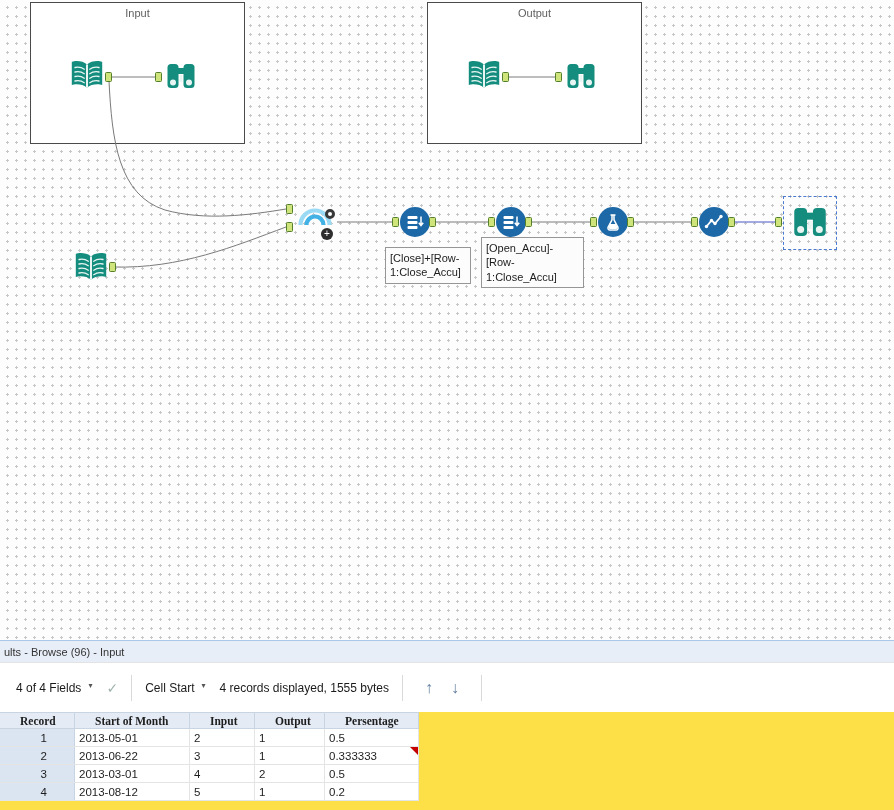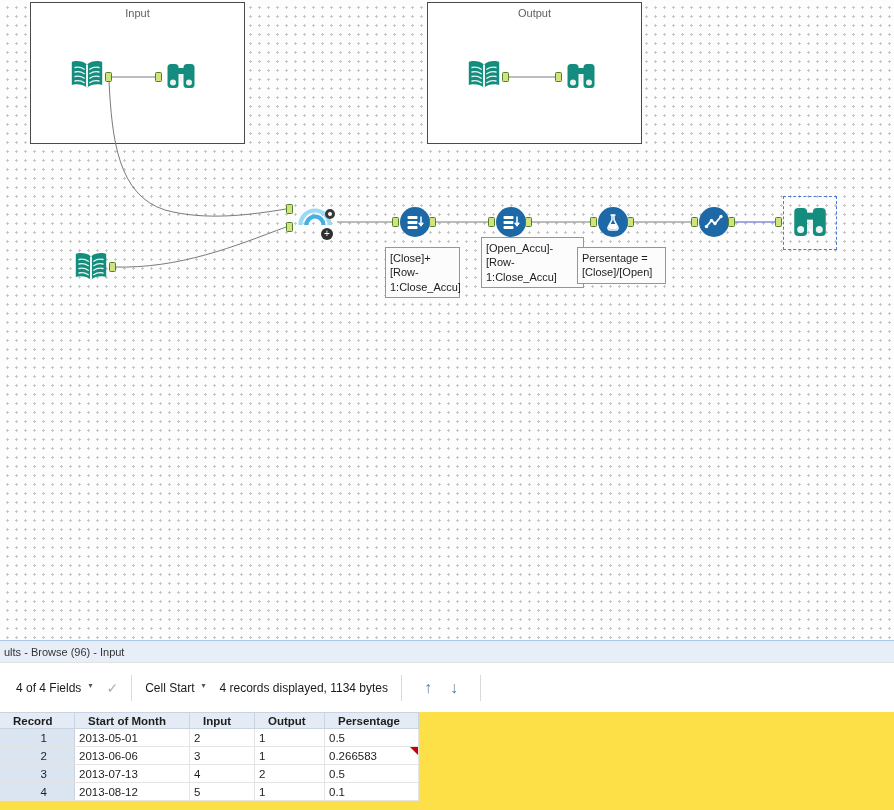--- a/index.html
+++ b/index.html
@@ -48,21 +48,21 @@
   .dd { display:flex; }
   .dd .arrow { font-size:8px; color:#555; margin-left:7px; }
   .check { color:#9fb3ac; font-size:14px; margin-left:14px; }
   .vsep { width:1px; height:26px; background:#d9d9d9; margin:0 13px; }
   .nav-arrow { font-size:16px; color:#64809f; margin:0 9px; }
 
   .grid { position:absolute; left:0; top:71px; width:419px; background:#fff;
     font-size:11.5px; color:#1d1d1d; }
   .grid-head { display:flex; height:17px; background:#e4ebf5;
     border-top:1px solid #c9d4e3; border-bottom:1px solid #c9d4e3; font-weight:bold; }
-  .gh { padding:0 13px; display:flex; align-items:center; border-right:1px solid #c9d4e3; height:100%; }
+  .gh { padding:0 20px; display:flex; align-items:center; border-right:1px solid #c9d4e3; height:100%;font-family:Liberation Serif, serif; }
   .grow { display:flex; height:18px; border-bottom:1px solid #e4e4e4; background:#fff; }
   .gc { padding:0 4px; display:flex; align-items:center; border-right:1px solid #e4e4e4; height:100%; position:relative; }
   .gc.rec { background:#dbe5f2; justify-content:flex-end; padding-right:27px; border-right:1px solid #c9d4e3; }
   .w0{width:75px}.w1{width:115px}.w2{width:65px}.w3{width:70px}.w4{width:94px}
   .note-flag { position:absolute; right:0; top:0; width:0; height:0;
     border-top:8px solid #c40000; border-left:8px solid transparent; }
 </style>
 </head>
 <body>
 
@@ -153,21 +153,21 @@
   <div class="circle-tool" style="left:400px;top:207px">
     <svg width="18" height="18" viewBox="0 0 18 18">
       <rect x="1.5" y="3" width="10" height="3" rx="1" fill="#fff"></rect>
       <rect x="1.5" y="8" width="10" height="3" rx="1" fill="#fff"></rect>
       <rect x="1.5" y="13" width="10" height="3" rx="1" fill="#fff"></rect>
       <path d="M15 3.5 V12 M12.8 9.8 L15 12.5 L17.2 9.8" stroke="#fff" stroke-width="1.5" fill="none"></path>
     </svg>
   </div>
   <div class="anchor" style="left:392px;top:217px"></div>
   <div class="anchor" style="left:429px;top:217px"></div>
-  <div class="annotation" style="left:385px;top:247px;width:75px">[Close]+[Row-1:Close_Accu]</div>
+  <div class="annotation" style="left:385px;top:247px;width:86px">[Close]+[Row-1:Close_Accu]</div>
 
   <div class="circle-tool" style="left:496px;top:207px">
     <svg width="18" height="18" viewBox="0 0 18 18">
       <rect x="1.5" y="3" width="10" height="3" rx="1" fill="#fff"></rect>
       <rect x="1.5" y="8" width="10" height="3" rx="1" fill="#fff"></rect>
       <rect x="1.5" y="13" width="10" height="3" rx="1" fill="#fff"></rect>
       <path d="M15 3.5 V12 M12.8 9.8 L15 12.5 L17.2 9.8" stroke="#fff" stroke-width="1.5" fill="none"></path>
     </svg>
   </div>
   <div class="anchor" style="left:488px;top:217px"></div>
@@ -175,21 +175,20 @@
   <div class="annotation" style="left:481px;top:237px;width:103px">[Open_Accu]-[Row-1:Close_Accu]</div>
 
   <div class="circle-tool" style="left:598px;top:207px">
     <svg width="18" height="18" viewBox="0 0 18 18">
       <path d="M6.5 2 H11.5 M8 2 V6.8 L4.2 14 A2 2 0 0 0 6 17 H12 A2 2 0 0 0 13.8 14 L10 6.8 V2" stroke="#fff" stroke-width="1.5" fill="none" stroke-linejoin="round"></path>
       <path d="M6 11 H12 L13.4 14.2 A1.4 1.4 0 0 1 12 16 H6 A1.4 1.4 0 0 1 4.6 14.2 Z" fill="#fff"></path>
     </svg>
   </div>
   <div class="anchor" style="left:590px;top:217px"></div>
   <div class="anchor" style="left:627px;top:217px"></div>
-  <div class="annotation" style="left:577px;top:247px;width:89px">Persentage = [Close]/[Open]</div>
 
   <div class="circle-tool" style="left:699px;top:207px">
     <svg width="20" height="18" viewBox="0 0 20 18">
       <path d="M2.5 13.5 L7.5 7.5 L11 10.5 L17 3.5" stroke="#fff" stroke-width="1.8" fill="none"></path>
       <circle cx="2.5" cy="13.5" r="1.7" fill="#fff"></circle>
         <circle cx="7.5" cy="7.5" r="1.7" fill="#fff"></circle>
       <circle cx="11" cy="10.5" r="1.7" fill="#fff"></circle>
         <circle cx="17" cy="3.5" r="1.7" fill="#fff"></circle>
     </svg>
   </div>
@@ -217,21 +216,21 @@
     <div class="dd">
       <span>4 of 4 Fields</span>
       <span class="arrow">▾</span>
     </div>
     <span class="check">✓</span>
     <span class="vsep"></span>
     <div class="dd">
       <span>Cell Start</span>
       <span class="arrow">▾</span>
     </div>
-    <span style="margin-left:14px">4 records displayed, 1134 bytes</span>
+    <span style="margin-left:14px">4 records displayed, 1555 bytes</span>
     <span class="vsep"></span>
     <span class="nav-arrow">↑</span>
     <span class="nav-arrow">↓</span>
     <span class="vsep"></span>
   </div>
 
   <div class="grid">
     <div class="grid-head">
       <div class="gh w0">Record</div>
       <div class="gh w1">Start of Month</div>
@@ -243,38 +242,38 @@
     <div class="grow">
       <div class="gc rec w0">1</div>
       <div class="gc w1">2013-05-01</div>
       <div class="gc w2">2</div>
       <div class="gc w3">1</div>
       <div class="gc w4">0.5</div>
     </div>
 
     <div class="grow">
       <div class="gc rec w0">2</div>
-      <div class="gc w1">2013-06-06</div>
+      <div class="gc w1">2013-06-22</div>
       <div class="gc w2">3</div>
       <div class="gc w3">1</div>
       <div class="gc w4">
-        <span>0.266583</span>
+        <span>0.333333</span>
         <span class="note-flag"></span>
       </div>
     </div>
 
     <div class="grow">
       <div class="gc rec w0">3</div>
-      <div class="gc w1">2013-07-13</div>
+      <div class="gc w1">2013-03-01</div>
       <div class="gc w2">4</div>
       <div class="gc w3">2</div>
       <div class="gc w4">0.5</div>
     </div>
 
     <div class="grow">
       <div class="gc rec w0">4</div>
       <div class="gc w1">2013-08-12</div>
       <div class="gc w2">5</div>
       <div class="gc w3">1</div>
-      <div class="gc w4">0.1</div>
+      <div class="gc w4">0.2</div>
     </div>
   </div>
 </div>
 
 </body></html>

